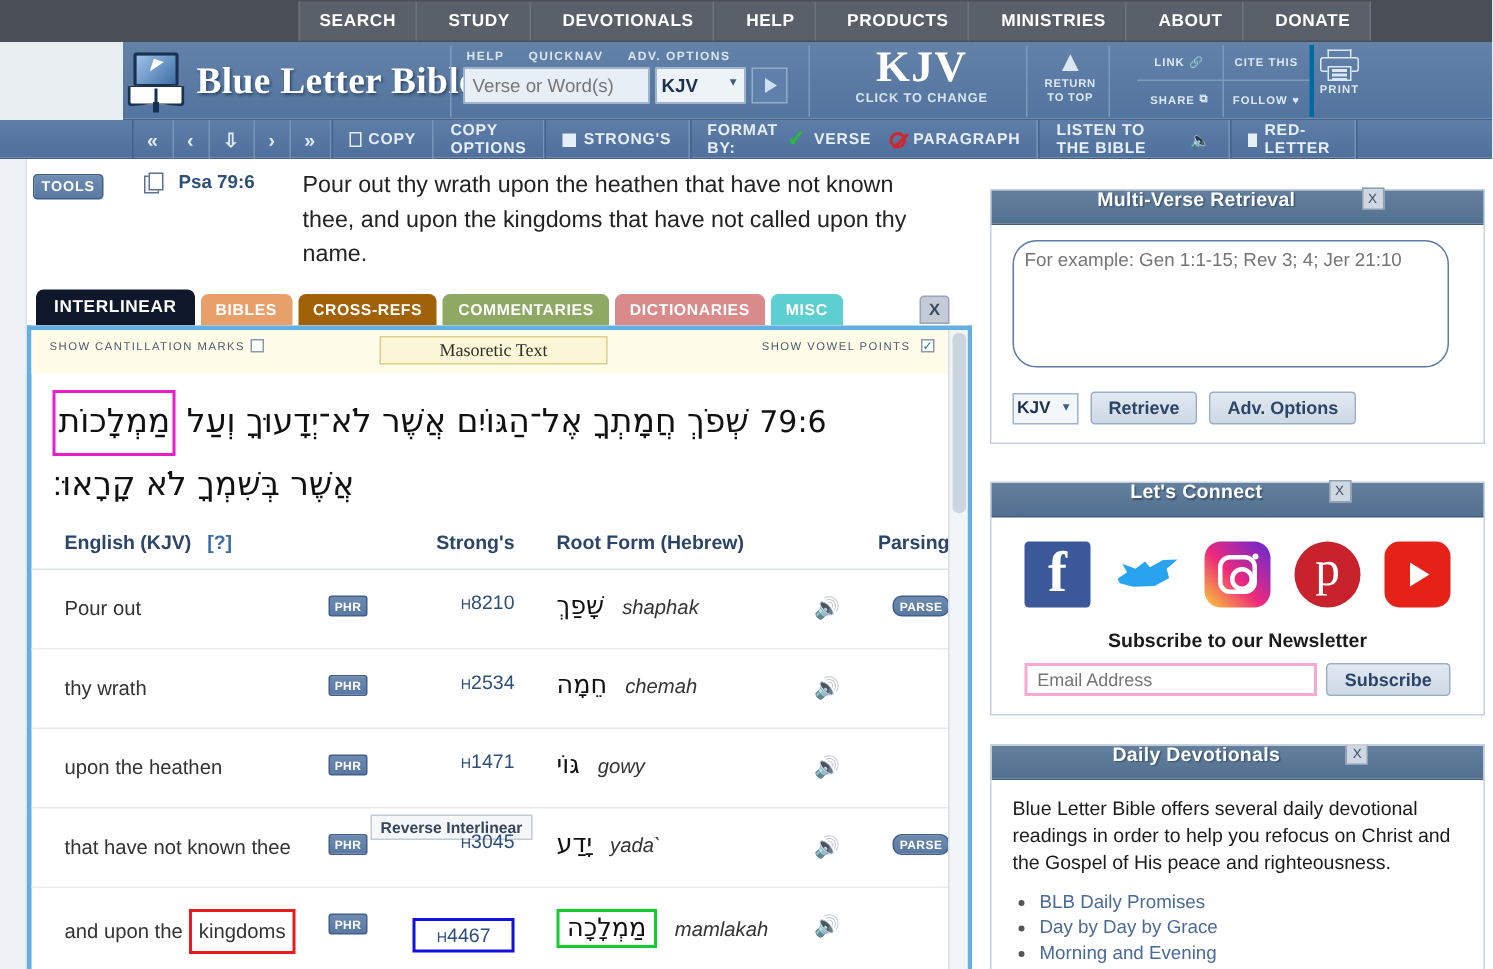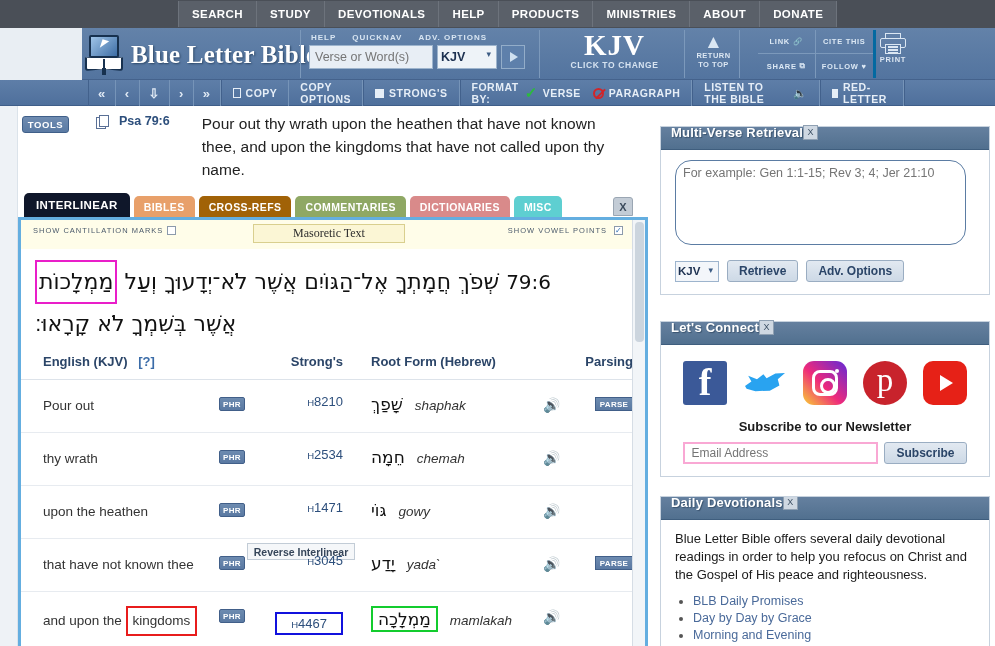--- a/index.html
+++ b/index.html
@@ -11,24 +11,24 @@
     font-family: "Liberation Sans", sans-serif;
   }
   #page { position: relative; width: 995px; height: 646px; overflow: hidden; background:#fff; }
 
   
   .topnav {
     position:absolute; left:0; top:0; width:995px; height:28px;
     background:#4a4f57;
   }
   .topnav-inner {
-    position:absolute; left:178px; top:1px; height:26px;
+    position:absolute; left:199px; top:1px; height:26px;
     display:flex; align-items:center;
     background:#5a6069;
-    border-left:1px solid #6d737c; border-right:1px solid #6d737c;
+    border-left:1px solid #6d737c; border-right:1px solid #6d737c;gap:8px;
   }
   .topnav-item {
     color:#fff; font-size:11.5px; font-weight:bold; letter-spacing:.4px;
     padding:0 13px; height:26px; line-height:26px; cursor:pointer;
     border-right:1px solid #6d737c;
   }
   .topnav-item:last-child { border-right:none; }
 
   
   .header {
@@ -258,34 +258,34 @@
   .strongs{ color:#2d4f7c; font-size:13px; margin-top:6px; }
   .strongs b{ font-size:9.5px; font-weight:normal; }
   .root-heb{ font-family:"DejaVu Sans", sans-serif; font-size:17px; color:#111; direction:rtl;}
   .root-tr{ font-style:italic; color:#333; font-size:13.5px; margin-left:12px;}
   .spk {
     width:17px;height:14px;position:relative;cursor:pointer;margin-top:3px;opacity:.85;
     color:#7b93b3; font-size:14px;
   }
   .parse {
     width:38px;height:14px;background:linear-gradient(#6d8bb0,#5a79a2);
-    border:1px solid #415f89;border-radius:0;color:#fff;font-size:8px;font-weight:bold;
+    border:1px solid #415f89;border-radius:6px;color:#fff;font-size:8px;font-weight:bold;
     display:flex;align-items:center;justify-content:center;margin-top:3px;letter-spacing:.3px;cursor:pointer;
   }
   .hl-red{ border:2px solid #e81c1c; padding:1px 5px; display:inline-block; }
   .hl-blue{ border:2px solid #1111dd; padding:2px 14px; display:inline-block; }
   .hl-green{ border:2px solid #13cc2e; padding:1px 5px; display:inline-block; }
 
   
   .side { position:absolute; left:655px; top:106px; width:340px; height:540px; background:#fff; }
   .card { position:absolute; left:5px; width:330px; background:#fff; border:1px solid #c7d2de; }
   .card-hd {
     height:23px; background:linear-gradient(#65809f,#51708f);
-    display:flex; align-items:center; justify-content:flex-start;
-    padding:0 6px 12px 10px; border-bottom:1px solid #3f5e7e;
+    display:flex; align-items:center; justify-content:center;
+    padding:0 6px 12px 10px; border-bottom:1px solid #3f5e7e;gap:44px;
   }
   .card-title{ color:#fff; font-size:13px; font-weight:bold; letter-spacing:.2px; text-shadow:1px 1px 1px #3a536e;}
   .card-x{
     width:15px;height:15px;background:#cfd8e2;border:1px solid #8fa0b2;
     font-size:9px;color:#3e5166;display:flex;align-items:center;justify-content:center;cursor:pointer;
   }
   .card-bd{ padding:10px 14px 12px; }
 
   .mv-textarea {
     width:291px; height:85px; border:1px solid #5b7ca3; border-radius:16px;

